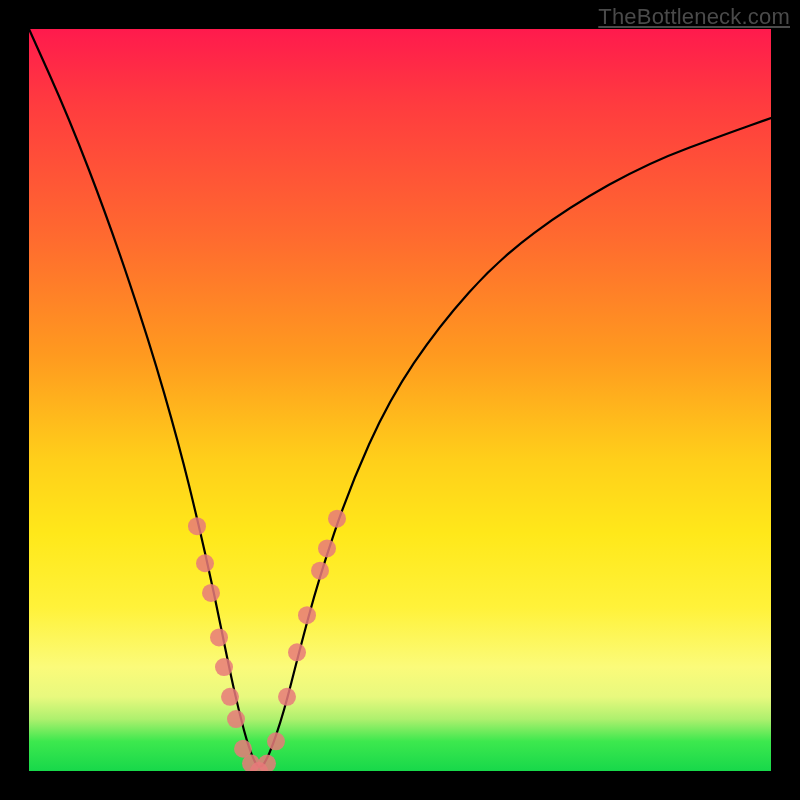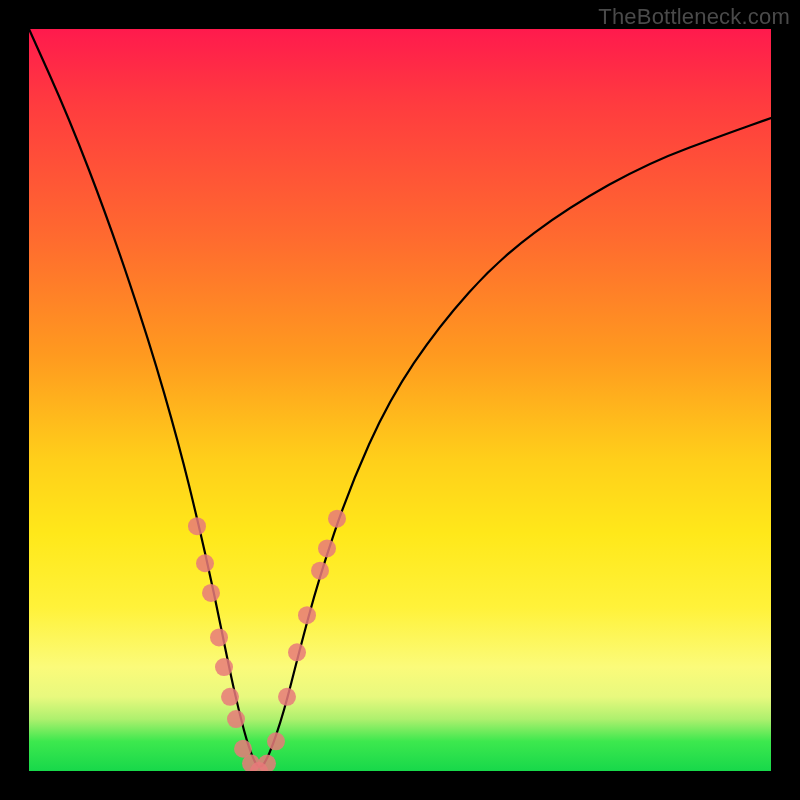--- a/index.html
+++ b/index.html
@@ -62,20 +62,21 @@
   }
   .watermark {
     position: absolute;
     top: 4px;
     right: 10px;
     color: #4a4a4a;
     font-size: 22px;
     font-weight: 500;
     letter-spacing: 0.2px;
     user-select: none;
+    text-decoration: underline;
   }
 </style>
 </head>
 <body>
 
 <div class="frame">
   <div class="gradient"></div>
   <svg class="plot" viewBox="0 0 742 742" preserveAspectRatio="none">
     <path fill="none" stroke="#000" stroke-width="2.2" stroke-linecap="round" d="M 0 0 Q 0 0 20 44.519999999999996 Q 40 89.03999999999999 60 140.98000000000002 Q 80 192.92000000000002 100 252.28000000000003 Q 120 311.64000000000004 135 363.58000000000004 Q 150 415.52000000000004 160 456.33 Q 170 497.13999999999993 177.5 530.53 Q 185 563.92 192.5 601.02 Q 200 638.12 205 660.38 Q 210 682.64 215 701.19 Q 220 719.74 225 730.87 Q 230 742 235 734.5799999999999 Q 240 727.16 247.5 704.9 Q 255 682.64 262.5 652.96 Q 270 623.28 280 586.1800000000001 Q 290 549.08 305 504.56000000000006 Q 320 460.04 340 415.52 Q 360 371 385 333.9 Q 410 296.8 440 263.41 Q 470 230.02000000000004 505 204.05 Q 540 178.07999999999998 580 155.82 Q 620 133.56000000000003 660 118.72000000000003 Q 700 103.88000000000001 721 96.46000000000001 T 742 89.03999999999999"></path>
     <g>

